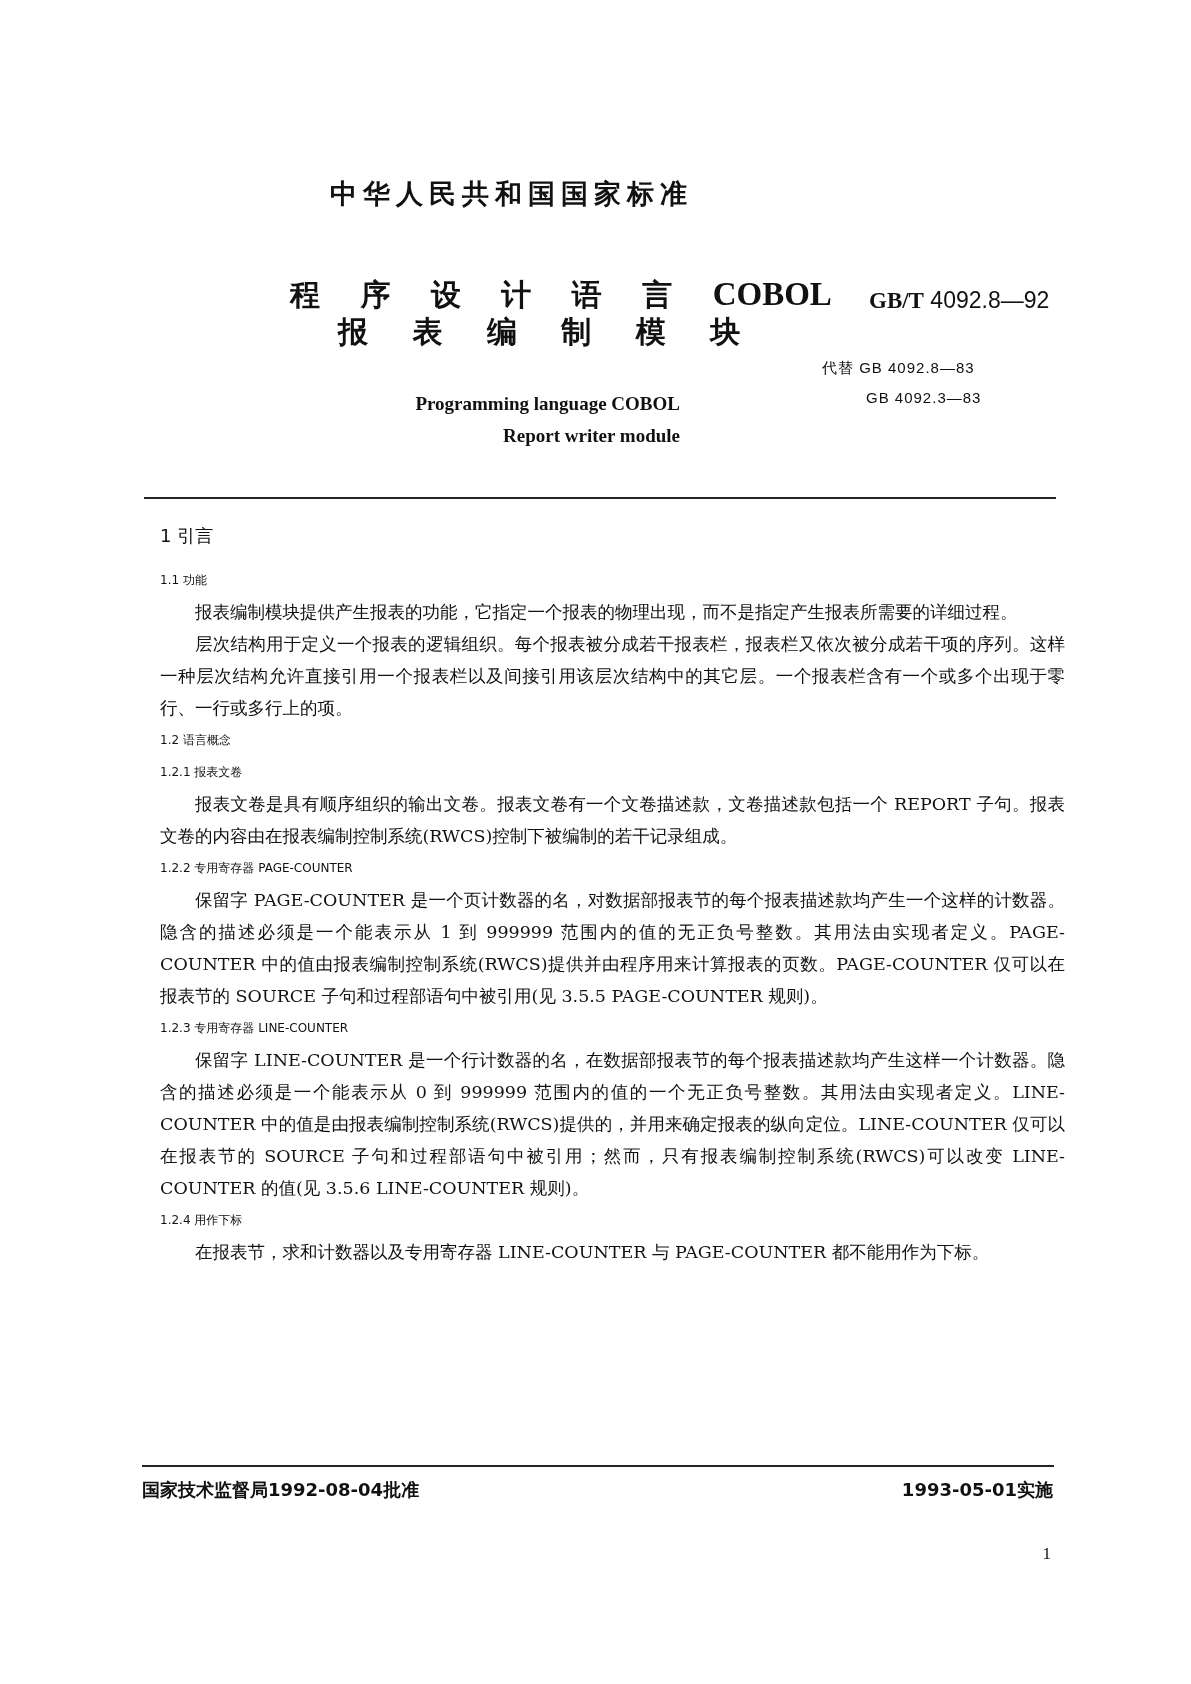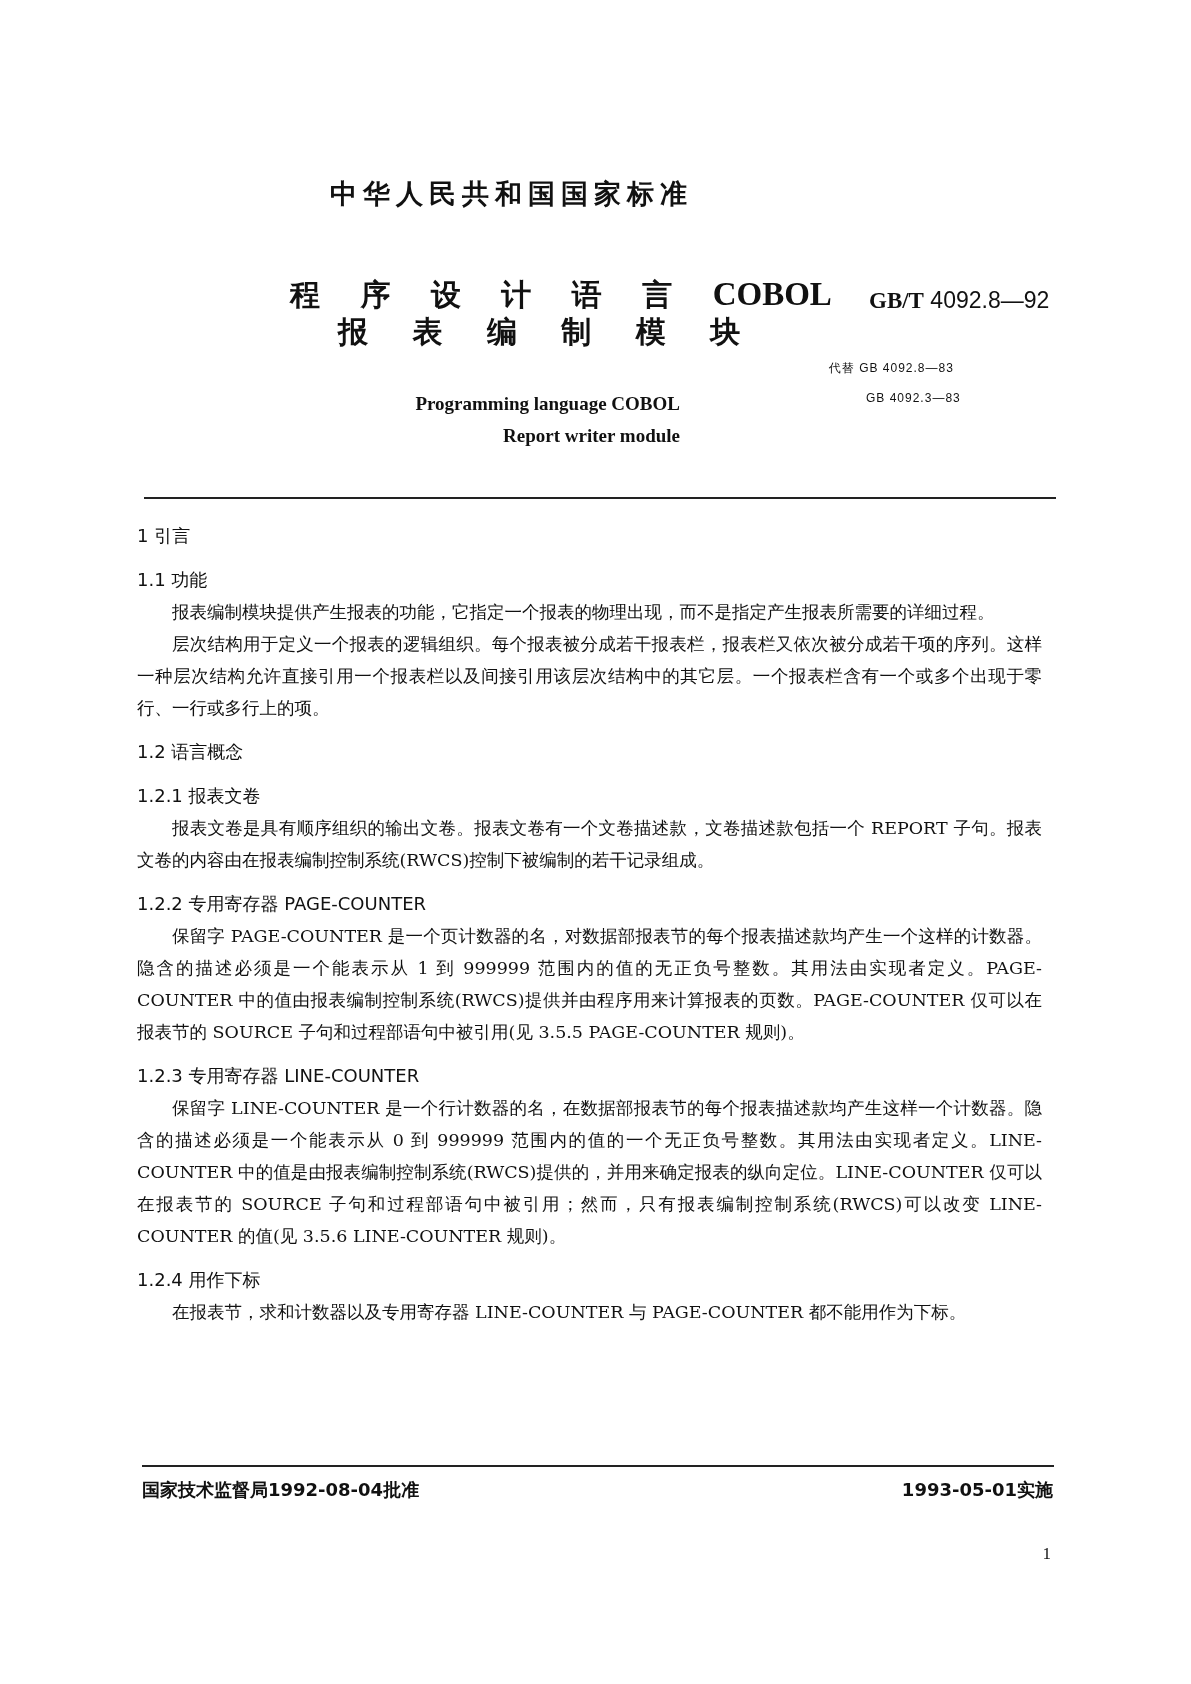--- a/index.html
+++ b/index.html
@@ -5,26 +5,26 @@
   html, body { margin: 0; padding: 0; background: #ffffff; }
   body { width: 1191px; height: 1684px; position: relative; overflow: hidden; color: #111; font-family: "DejaVu Serif", serif; }
   .abs { position: absolute; }
   .std-name { left: 312px; top: 176px; font-family: "DejaVu Sans", sans-serif; font-weight: bold; font-size: 27px; letter-spacing: 6px; white-space: nowrap; margin-left: 18px; }
   .title1 { left: 290px; top: 275px; font-family: "DejaVu Sans", sans-serif; font-weight: bold; font-size: 30px; letter-spacing: 15px; white-space: nowrap; }
   .title1 .en { font-family: "Liberation Serif", serif; letter-spacing: 0; font-size: 33px; }
   .title2 { left: 338px; top: 312px; font-family: "DejaVu Sans", sans-serif; font-weight: bold; font-size: 30px; letter-spacing: 17px; white-space: nowrap; }
   .en-title { left: 350px; top: 388px; width: 330px; text-align: right; font-family: "Liberation Serif", serif; font-weight: bold; font-size: 19px; line-height: 32px; }
   .code { left: 869px; top: 287px; font-family: "Liberation Sans", sans-serif; font-size: 23px; white-space: nowrap; }
   .code b { font-family: "Liberation Serif", serif; }
-  .replaces { left: 822px; top: 353px; font-family: "Liberation Sans", sans-serif; font-size: 12px; line-height: 30px; letter-spacing: 1px; text-align: center; }
+  .replaces { left: 822px; top: 353px; font-family: "Liberation Sans", sans-serif; font-size: 15px; line-height: 30px; letter-spacing: 1px; }
   .replaces .line2 { padding-left: 44px; }
   .rule-top { left: 144px; top: 497px; width: 912px; height: 2px; background: #222; }
-  .body-text { left: 137px; top: 520px; width: 905px; font-size: 17.5px; line-height: 32px; }
+  .body-text { left: 160px; top: 520px; width: 905px; font-size: 17.5px; line-height: 32px; }
   .h1 { font-family: "DejaVu Sans", sans-serif; font-size: 18px; margin-bottom: 12px; }
-  .h2, .h3 { font-family: "DejaVu Sans", sans-serif; font-size: 18px; margin-top: 12px; }
+  .h2, .h3 { font-family: "DejaVu Sans", sans-serif; font-size: 12px; }
   .p { text-indent: 35px; text-align: justify; }
   .rule-bottom { left: 142px; top: 1465px; width: 912px; height: 2px; background: #222; }
   .approved { left: 142px; top: 1478px; font-family: "DejaVu Sans", sans-serif; font-weight: bold; font-size: 18px; white-space: nowrap; }
   .effective { right: 138px; top: 1478px; font-family: "DejaVu Sans", sans-serif; font-weight: bold; font-size: 18px; white-space: nowrap; }
   .pageno { right: 140px; top: 1544px; font-family: "Liberation Serif", serif; font-size: 17px; }
 </style>
 </head>
 <body>
 
 <div class="abs std-name">中华人民共和国国家标准</div>

